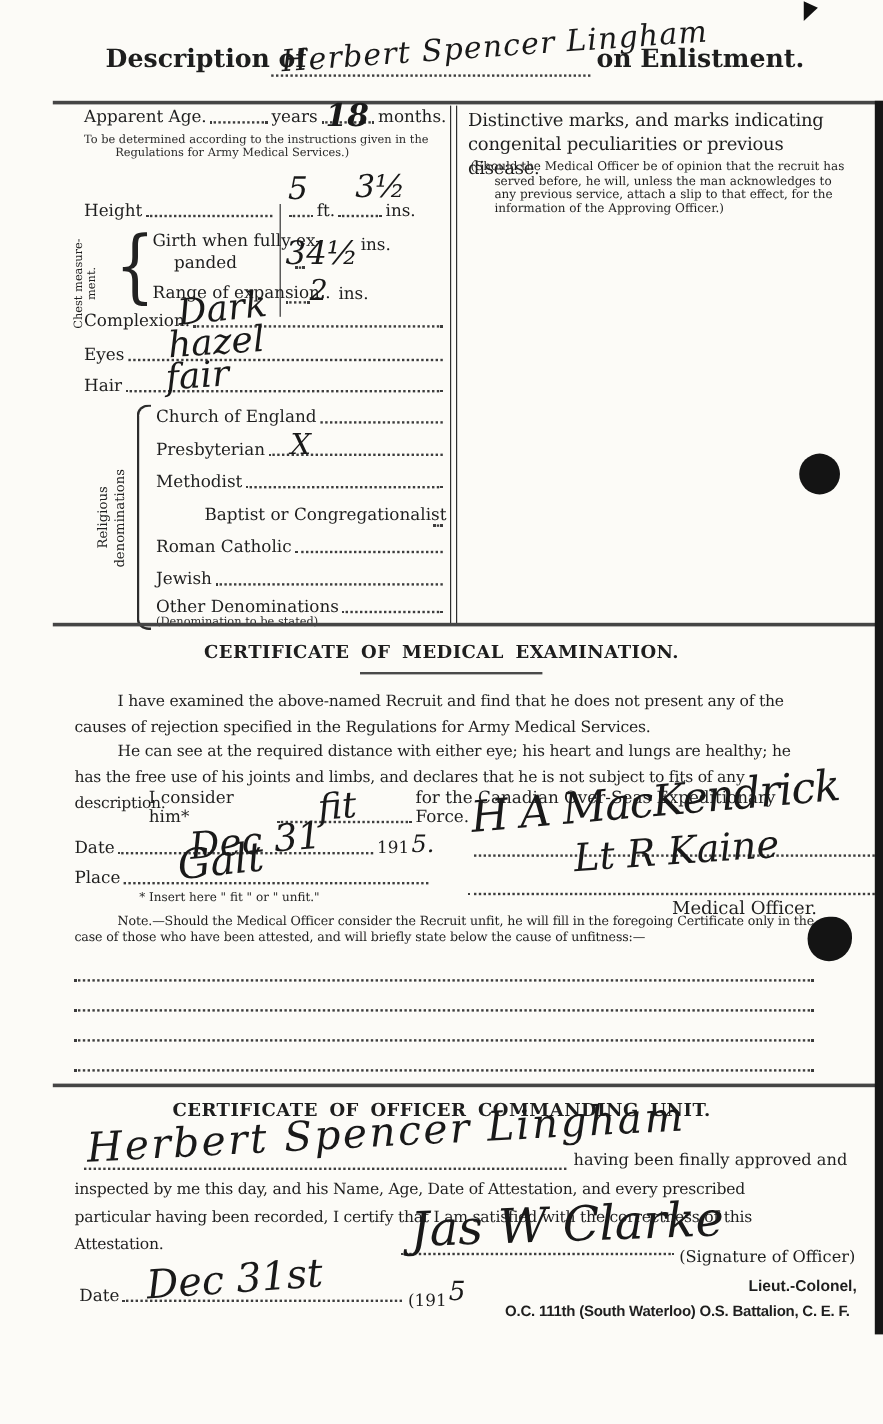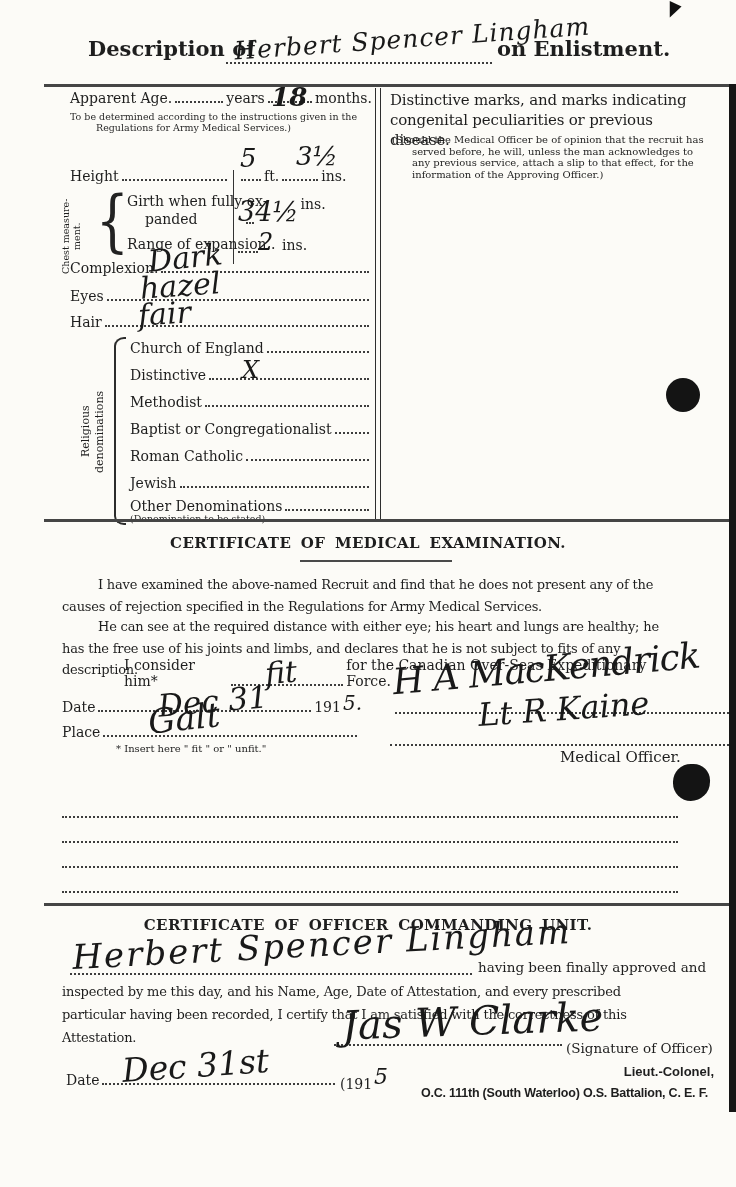--- a/index.html
+++ b/index.html
@@ -184,29 +184,29 @@
 
   <div class="abs rel-bracket"></div>
   <div class="vlab rel-lab1" style="font-size:11px;">Religious</div>
   <div class="vlab rel-lab2" style="font-size:11px;">denominations</div>
 
   <div class="frow rel-row lab" style="top:340px;">
     <span>Church of England</span>
     <span class="dots"></span>
   </div>
   <div class="frow rel-row lab" style="top:367px;">
-    <span>Distinctive</span>
+    <span>Presbyterian</span>
     <span class="dots" style="position:relative;overflow:visible;"></span>
     <span class="hand rel-mark">X</span>
   </div>
   <div class="frow rel-row lab" style="top:394px;">
     <span>Methodist</span>
     <span class="dots"></span>
   </div>
-  <div class="frow rel-row lab" style="top:421px;">
+  <div class="frow rel-row lab" style="top:421px;flex-direction:column;">
     <span>Baptist or Congregationalist</span>
     <span class="dots"></span>
   </div>
   <div class="frow rel-row lab" style="top:448px;">
     <span>Roman Catholic</span>
     <span class="dots"></span>
   </div>
   <div class="frow rel-row lab" style="top:475px;">
     <span>Jewish</span>
     <span class="dots"></span>
@@ -248,20 +248,21 @@
   <span class="abs hand med-sig1">H A MacKendrick</span>
   <span class="abs hand med-sig2">Lt R Kaine</span>
 
   <div class="frow place-row lab">
     <span>Place</span>
     <span class="dots" style="position:relative;overflow:visible;"></span>
   </div>
   <span class="abs hand place-hand">Galt</span>
   <span class="abs med-officer">Medical Officer.</span>
   <span class="abs insert-note">* Insert here " fit " or " unfit."</span>
+  <div class="abs unfit-note">Note.—Should the Medical Officer consider the Recruit unfit, he will fill in the foregoing Certificate only in the case of those who have been attested, and will briefly state below the cause of unfitness:—</div>
 
   <span class="abs dotline bl1"></span>
   <span class="abs dotline bl2"></span>
   <span class="abs dotline bl3"></span>
   <span class="abs dotline bl4"></span>
 
   <div class="rule rule3"></div>
 
   <div class="abs off-head">CERTIFICATE OF OFFICER COMMANDING UNIT.</div>
   <span class="abs dotline off-name-dots"></span>

